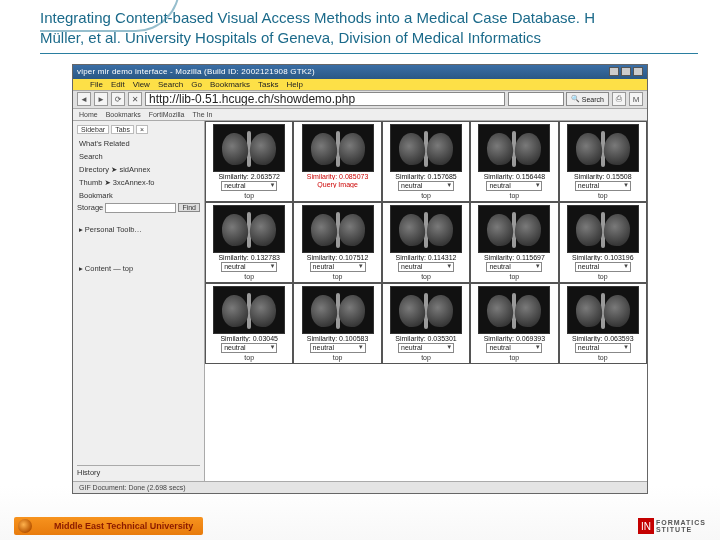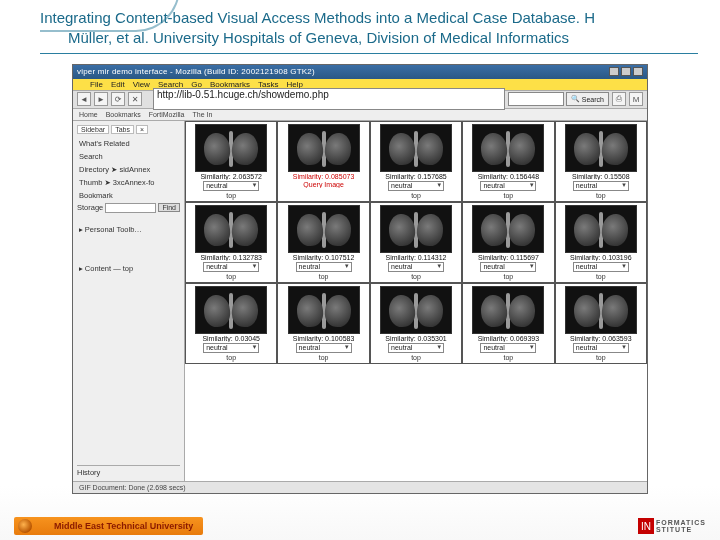--- a/index.html
+++ b/index.html
@@ -1,36 +1,36 @@
 <!DOCTYPE html>
 <html><head>
 <meta charset="utf-8">
 <style>
   * { box-sizing: border-box; margin: 0; padding: 0; }
   body { width: 720px; height: 540px; font-family: Arial, sans-serif; background: #fff; overflow: hidden; }
   .slide { width: 720px; height: 540px; position: relative; background: linear-gradient(180deg,#fff 0%,#fff 90%,#f8f8f8 100%); }
   .title-area { padding: 8px 22px 4px 40px; }
   .title-text { color: #1b6a8a; font-family: "Trebuchet MS", sans-serif; font-size: 15px; line-height: 1.35; }
   .title-underline { height:1px; background:#2a7ea0; margin-top:4px; }
-  .title-text .subtitle { display:block;margin-left:28px; }
+  .title-text .subtitle { display:block; }
   .browser { margin: 6px auto 0 auto; width: 576px; height: 430px; border:1px solid #666; background:#d0d0d2; font-size:8px; color:#222; position:relative; }
   .br-titlebar { height:14px; background:linear-gradient(#3a6ea5,#2a5885); color:#fff; display:flex; align-items:center; padding:4px 4px; justify-content:space-between; }
   .br-titlebar .t { font-size:8px; letter-spacing:.2px; }
   .winbtns { display:flex; gap:2px; }
   .winbtn { width:10px; height:9px; background:#ccc; border:1px solid #555;}
   .br-menu { height:12px; background:#fde047; display:flex; align-items:center; gap:8px; padding:0 17px; font-size:8px; border-bottom:1px solid #aaa;}
   .br-toolbar { height:18px; background:#e0e0e0; display:flex; align-items:center; gap:3px; padding:0 4px; border-bottom:1px solid #aaa;}
   .tbtn { width:14px; height:14px; background:#f4f4f4; border:1px solid #999; display:flex;align-items:center;justify-content:center; font-size:8px;color:#555;}
-  .url { flex:1; height:22px; background:#fff; border:1px solid #888; padding:0 3px; font-size:10px; line-height:12px; overflow:hidden;margin-left:8px;}
+  .url { flex:1; height:14px; background:#fff; border:1px solid #888; padding:0 3px; font-size:12px; line-height:12px; overflow:hidden;}
   .search-wrap { display:flex; align-items:center; gap:2px;}
   .search-field { width:56px; height:14px; background:#fff; border:1px solid #888;}
   .search-btn { height:14px; padding:0 4px; background:#eee; border:1px solid #888; font-size:7px; display:flex; align-items:center; gap:2px;}
   .br-bookmarks { height:12px; background:#eee; border-bottom:1px solid #aaa; display:flex; align-items:center; gap:8px; padding:0 6px; font-size:7px; color:#444;}
   .br-body { display:flex; height:calc(100% - 14px - 12px - 18px - 12px - 12px); background:#fff;}
-  .sidebar { width:112px; background:#efefef; border-right:1px solid #aaa; padding:4px 4px; font-size:7.5px; color:#333; display:flex; flex-direction:column; gap:2px;}
+  .sidebar { width:132px; background:#efefef; border-right:1px solid #aaa; padding:4px 4px; font-size:7.5px; color:#333; display:flex; flex-direction:column; gap:2px;}
   .sidebar .tabrow { display:flex; gap:2px; font-size:7px; margin-bottom:2px;}
   .sidebar .tabrow span { padding:0 3px; border:1px solid #bbb; background:#fff;}
   .sidebar .item { padding:1px 2px; white-space:nowrap; overflow:hidden; text-overflow:ellipsis;}
   .sidebar .srow { display:flex; gap:2px; align-items:center;}
   .sidebar .srow .inp { flex:1; height:10px; background:#fff; border:1px solid #999;}
   .sidebar .srow .go { padding:0 3px; border:1px solid #888; background:#ddd; font-size:7px;}
   .sidebar .tree-item { padding:10px 2px; }
   .sidebar .hist { margin-top:auto; border-top:1px solid #aaa; padding-top:2px;}
   .content { flex:1; overflow:auto; }
   .result-h { text-align:center; font-family:"Times New Roman",serif; font-size:13px; padding:4px 0 2px 0;}

